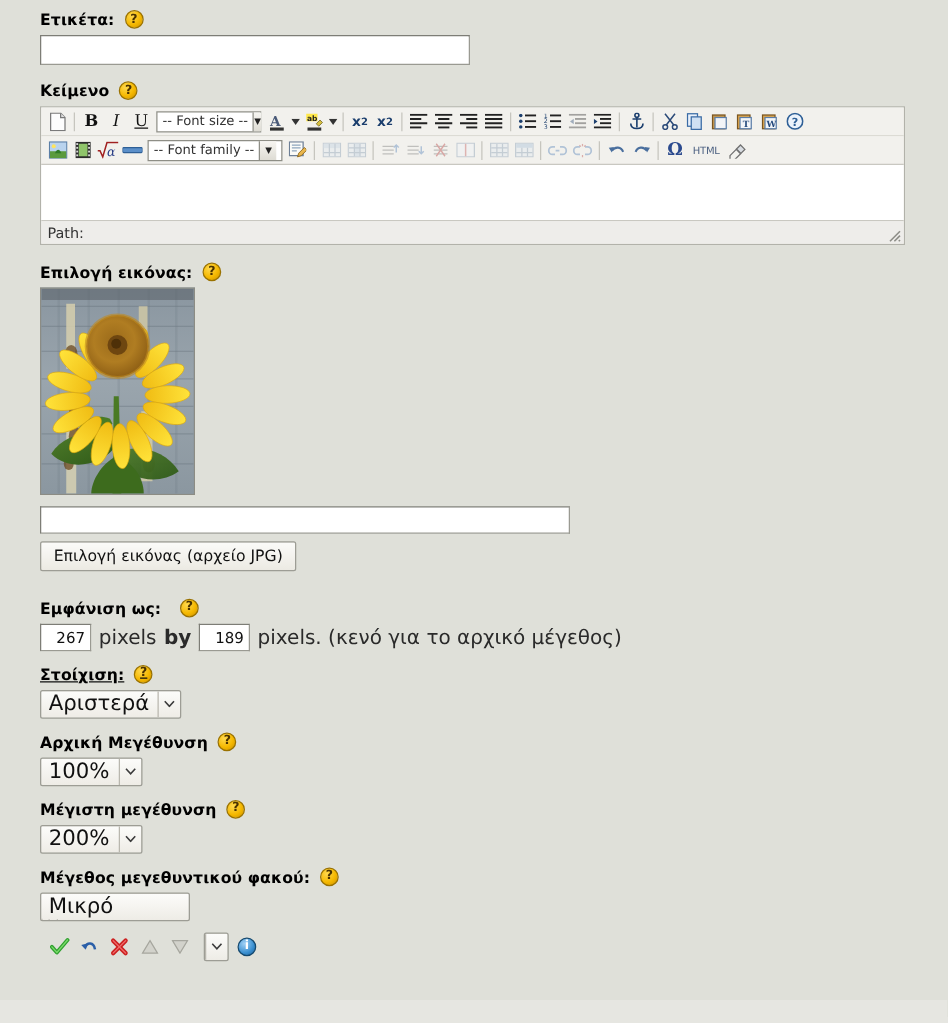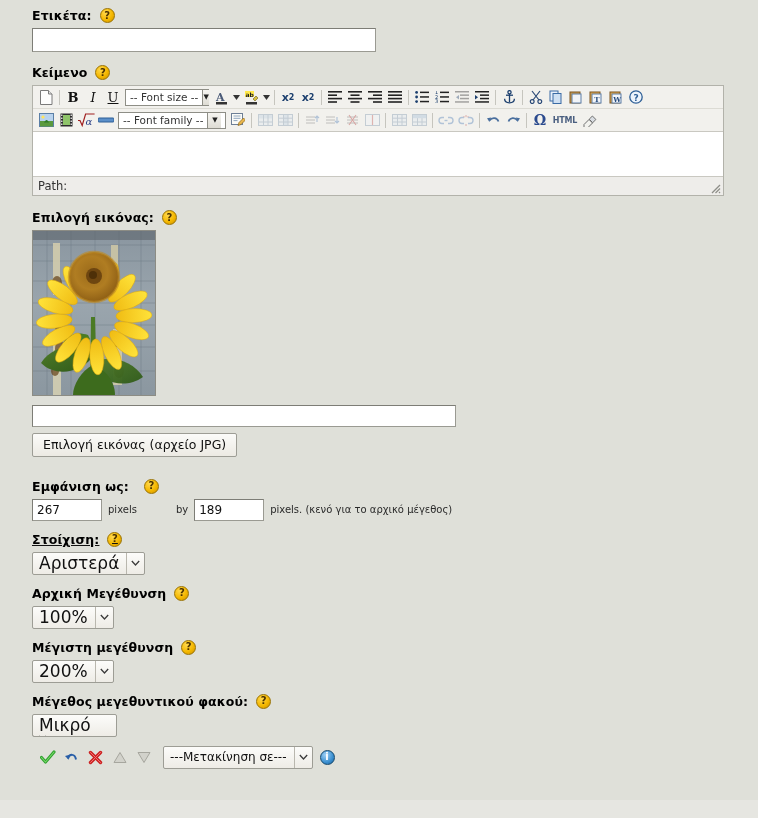--- a/index.html
+++ b/index.html
@@ -38,21 +38,21 @@
   }
 
   
   input.txt{
     font-family:"DejaVu Sans", sans-serif; font-size:12px;
     background:#fff; border:1px solid #9a9a92; border-top-color:#7d7d76; border-left-color:#7d7d76;
     padding:2px 4px; height:22px; color:#111; outline:none;
   }
   #etiketa-input{ width:344px; height:24px; }
   #file-path-input{ width:424px; height:22px; }
-  .dim-input{ width:70px; text-align:left; }
+  .dim-input{ width:41px; text-align:right; }
 
   
   button.btn{
     font-family:"DejaVu Sans", sans-serif; font-size:12.5px; color:#111;
     background:linear-gradient(#fbfbf9,#eceae3);
     border:1px solid #9d9d95; border-radius:2px;
     padding:4px 10px; cursor:pointer; line-height:1.1;
   }
 
   
@@ -106,21 +106,21 @@
   }
   #resize-grip{ position:absolute; right:2px; bottom:1px; width:13px;height:13px; cursor:nwse-resize; }
 
   
   #img-preview{
     width:124px;height:166px; border:1px solid #8c8c84; display:block;
     position:relative; overflow:hidden; background:#8b98a2;
   }
   #img-preview svg{ display:block; }
   .row-inline{ display:flex; align-items:center; gap:6px; }
-  .muted{ color:#2a2a2a; font-size:10px; }
+  .muted{ color:#2a2a2a; font-size:16px; }
 
   
   #action-row{ display:flex; align-items:center; gap:7px; margin-top:9px; margin-left:7px;}
   .act{ width:17px;height:17px;display:inline-flex;align-items:center;justify-content:center;cursor:pointer;flex:none;}
   .act.dis{ cursor:default; }
   #move-select{ margin-left:4px; }
   #move-select .sel-val{ font-size:12px; }
 </style>
 </head>
 <body>
@@ -470,21 +470,21 @@
       </span>
       <span class="tbi">
         <svg width="15" height="13" viewBox="0 0 15 13">
             <path d="M11.5 6.5C9 3 4 3.2 2.5 7.5" stroke="#4a6f9e" stroke-width="1.7" fill="none"></path>
             <path d="M14 4.2l-4.2-.6L11.6 8z" fill="#4a6f9e"></path>
           </svg>
       </span>
       <span class="tbsep"></span>
       <span class="tbi" style="color:#2b4a8e;font-weight:bold;font-size:14px;font-family:'DejaVu Serif',serif;">Ω</span>
       <span class="tbi" style="width:30px">
-        <span style="font-size:8px;font-weight:bold;color:#4a5f80;letter-spacing:-.2px;">HTML</span>
+        <span style="font-size:8px;font-weight:normal;color:#4a5f80;letter-spacing:-.2px;">HTML</span>
       </span>
       <span class="tbi">
         <svg width="16" height="13" viewBox="0 0 16 13">
             <path d="M2 10.5l5-5 3.5 3.5-5 5H2z" fill="#f2f2ee" stroke="#6f6f6f"></path>
             <path d="M7.2 5.2l3.2-3.2 3.5 3.5-3.2 3.2z" fill="#d9dde2" stroke="#6f6f6f"></path>
           </svg>
       </span>
     </div>
 
     <div id="edit-area"></div>
@@ -599,21 +599,21 @@
   <button class="btn">Επιλογή εικόνας (αρχείο JPG)</button>
 
   
   <div class="lbl-row" style="margin-top:22px;gap:15px;">
     <span class="lbl">Εμφάνιση ως:</span>
     <span class="help-ico">?</span>
   </div>
   <div class="row-inline">
     <input class="txt dim-input" type="text" value="267" style="">
     <span class="muted">pixels</span>
-    <span class="muted" style="font-weight:normal;margin-left:33px;">by</span>
+    <span class="muted" style="font-weight:bold;">by</span>
     <input class="txt dim-input" type="text" value="189" style="">
     <span class="muted">pixels. (κενό για το αρχικό μέγεθος)</span>
   </div>
 
   
   <div class="lbl-row" style="margin-top:11px;text-decoration:underline;">
     <span class="lbl">Στοίχιση:</span>
     <span class="help-ico">?</span>
   </div>
   <span class="sel">
@@ -651,21 +651,21 @@
           <path d="M.8 1l3.7 4 3.7-4" stroke="#3c3c3c" stroke-width="1.3" fill="none"></path>
         </svg>
     </span>
   </span>
 
   
   <div class="lbl-row" style="margin-top:11px;">
     <span class="lbl">Μέγεθος μεγεθυντικού φακού:</span>
     <span class="help-ico">?</span>
   </div>
-  <span class="sel" style="width:85px;flex-direction:column;">
+  <span class="sel" style="width:120px;flex-direction:column;">
     <span class="sel-val" style="flex:1">Μικρό</span>
     <span class="sel-arrow">
       <svg width="9" height="6" viewBox="0 0 9 6">
           <path d="M.8 1l3.7 4 3.7-4" stroke="#3c3c3c" stroke-width="1.3" fill="none"></path>
         </svg>
     </span>
   </span>
 
   
   <div id="action-row">
@@ -697,21 +697,20 @@
       <svg width="14" height="13" viewBox="0 0 14 13">
           <path d="M7 1.5L13 11.5H1z" fill="#d2d2cb" stroke="#a6a69e" stroke-width="1"></path>
         </svg>
     </span>
     <span class="act dis">
       <svg width="14" height="13" viewBox="0 0 14 13">
           <path d="M7 11.5L1 1.5h12z" fill="#d2d2cb" stroke="#a6a69e" stroke-width="1"></path>
         </svg>
     </span>
     <span class="sel" id="move-select">
-      <span class="sel-val">---Μετακίνηση σε---</span>
       <span class="sel-arrow">
         <svg width="9" height="6" viewBox="0 0 9 6">
             <path d="M.8 1l3.7 4 3.7-4" stroke="#3c3c3c" stroke-width="1.3" fill="none"></path>
           </svg>
       </span>
     </span>
     <span class="info-ico">i</span>
   </div>
 
 </div>

